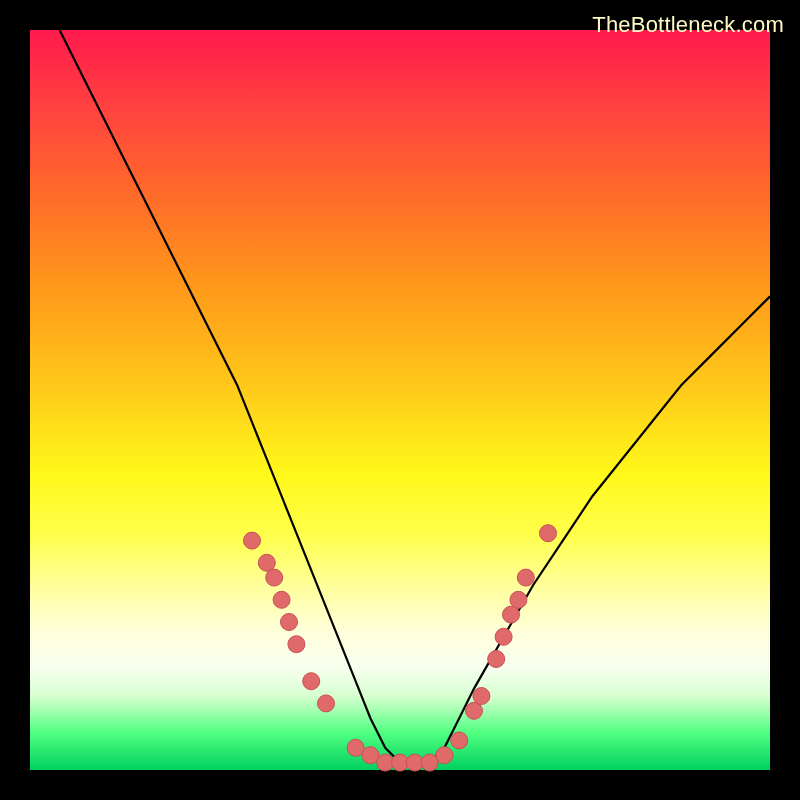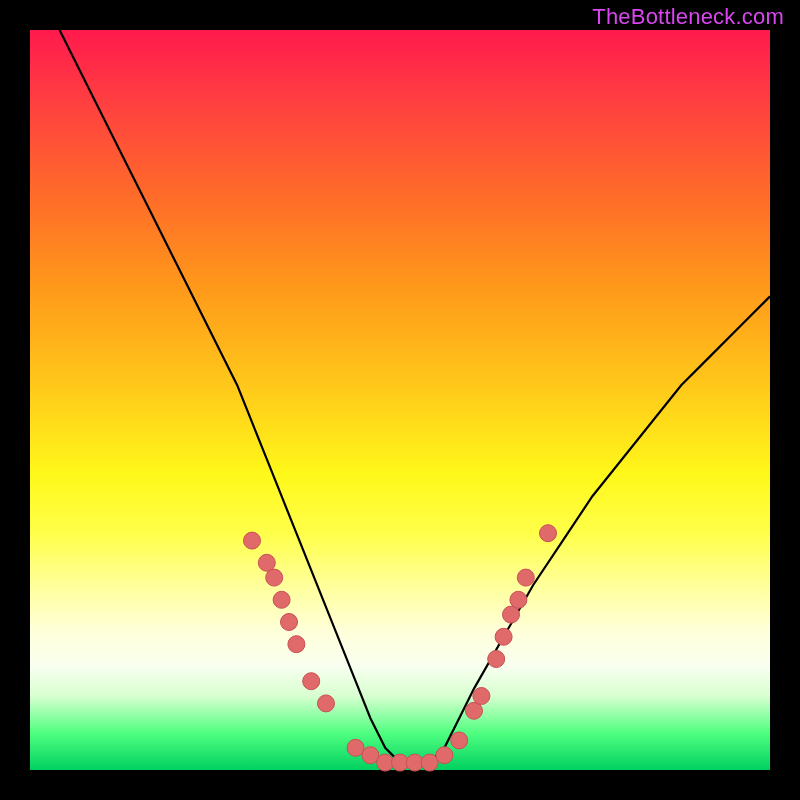--- a/index.html
+++ b/index.html
@@ -34,23 +34,23 @@
       #ffff9a 75%,
       #ffffd8 81%,
       #f8fff0 86%,
       #d8ffd0 90%,
       #50ff80 95%,
       #00d060 100%
     );
   }
   .watermark {
     position: absolute;
-    top: 4px;
+    top: 12px;
     right: 16px;
-    color: #d946ef;
+    color: #fef9c3;
     font-size: 22px;
     font-weight: 500;
     letter-spacing: 0.2px;
     user-select: none;
   }
   svg.curve {
     position: absolute;
     left: 0;
     top: 0;
     width: 740px;

